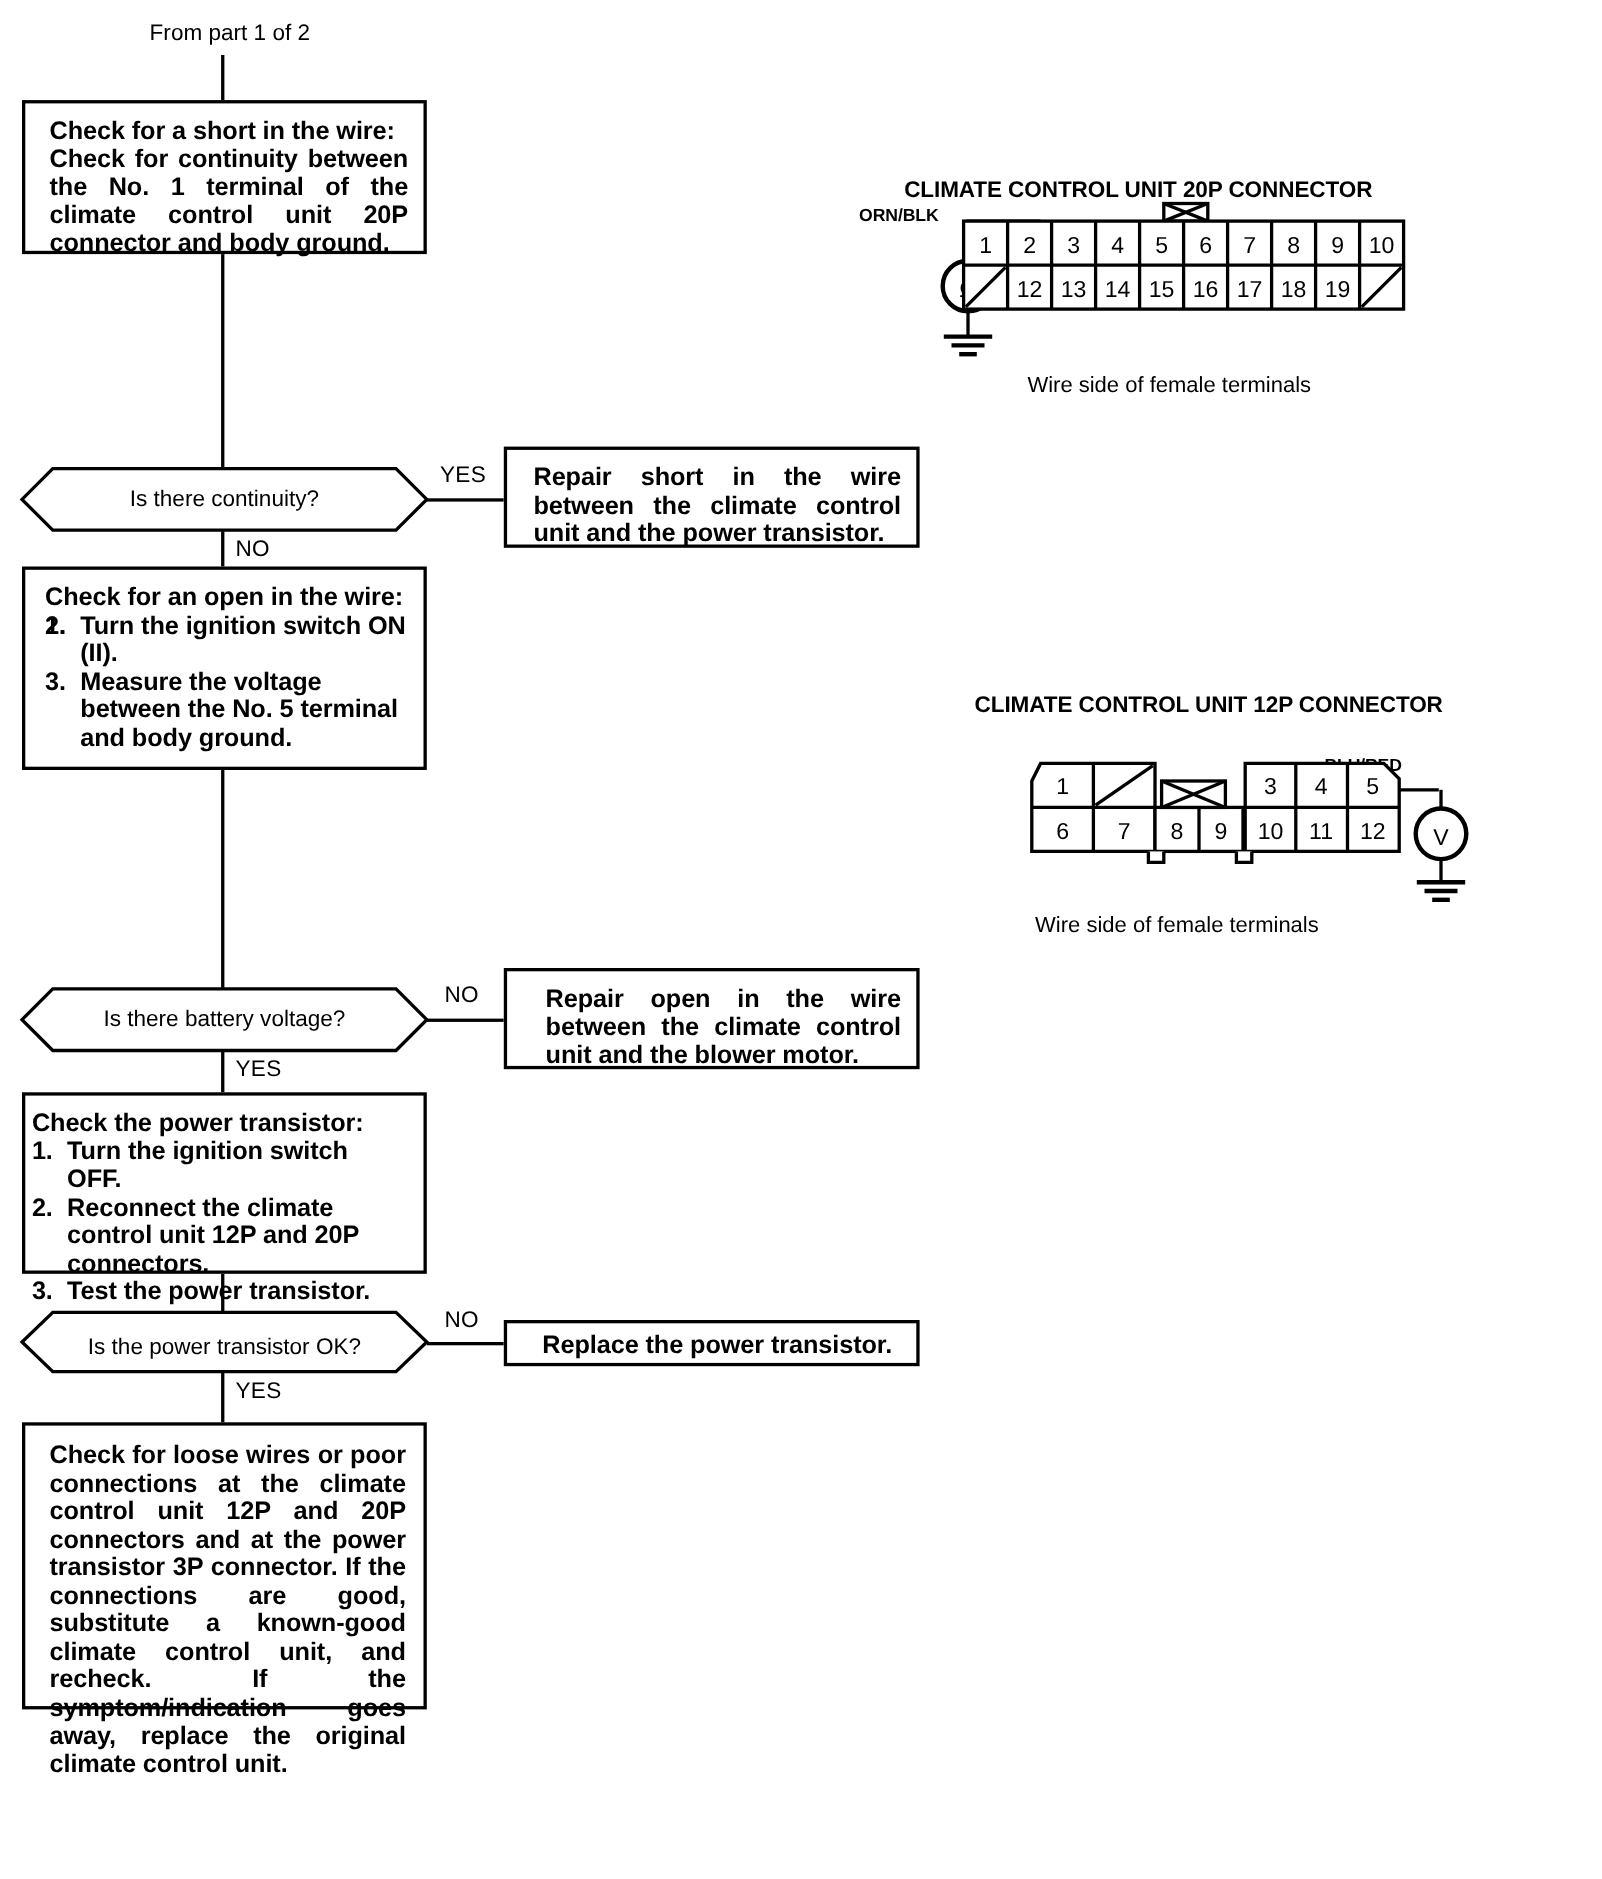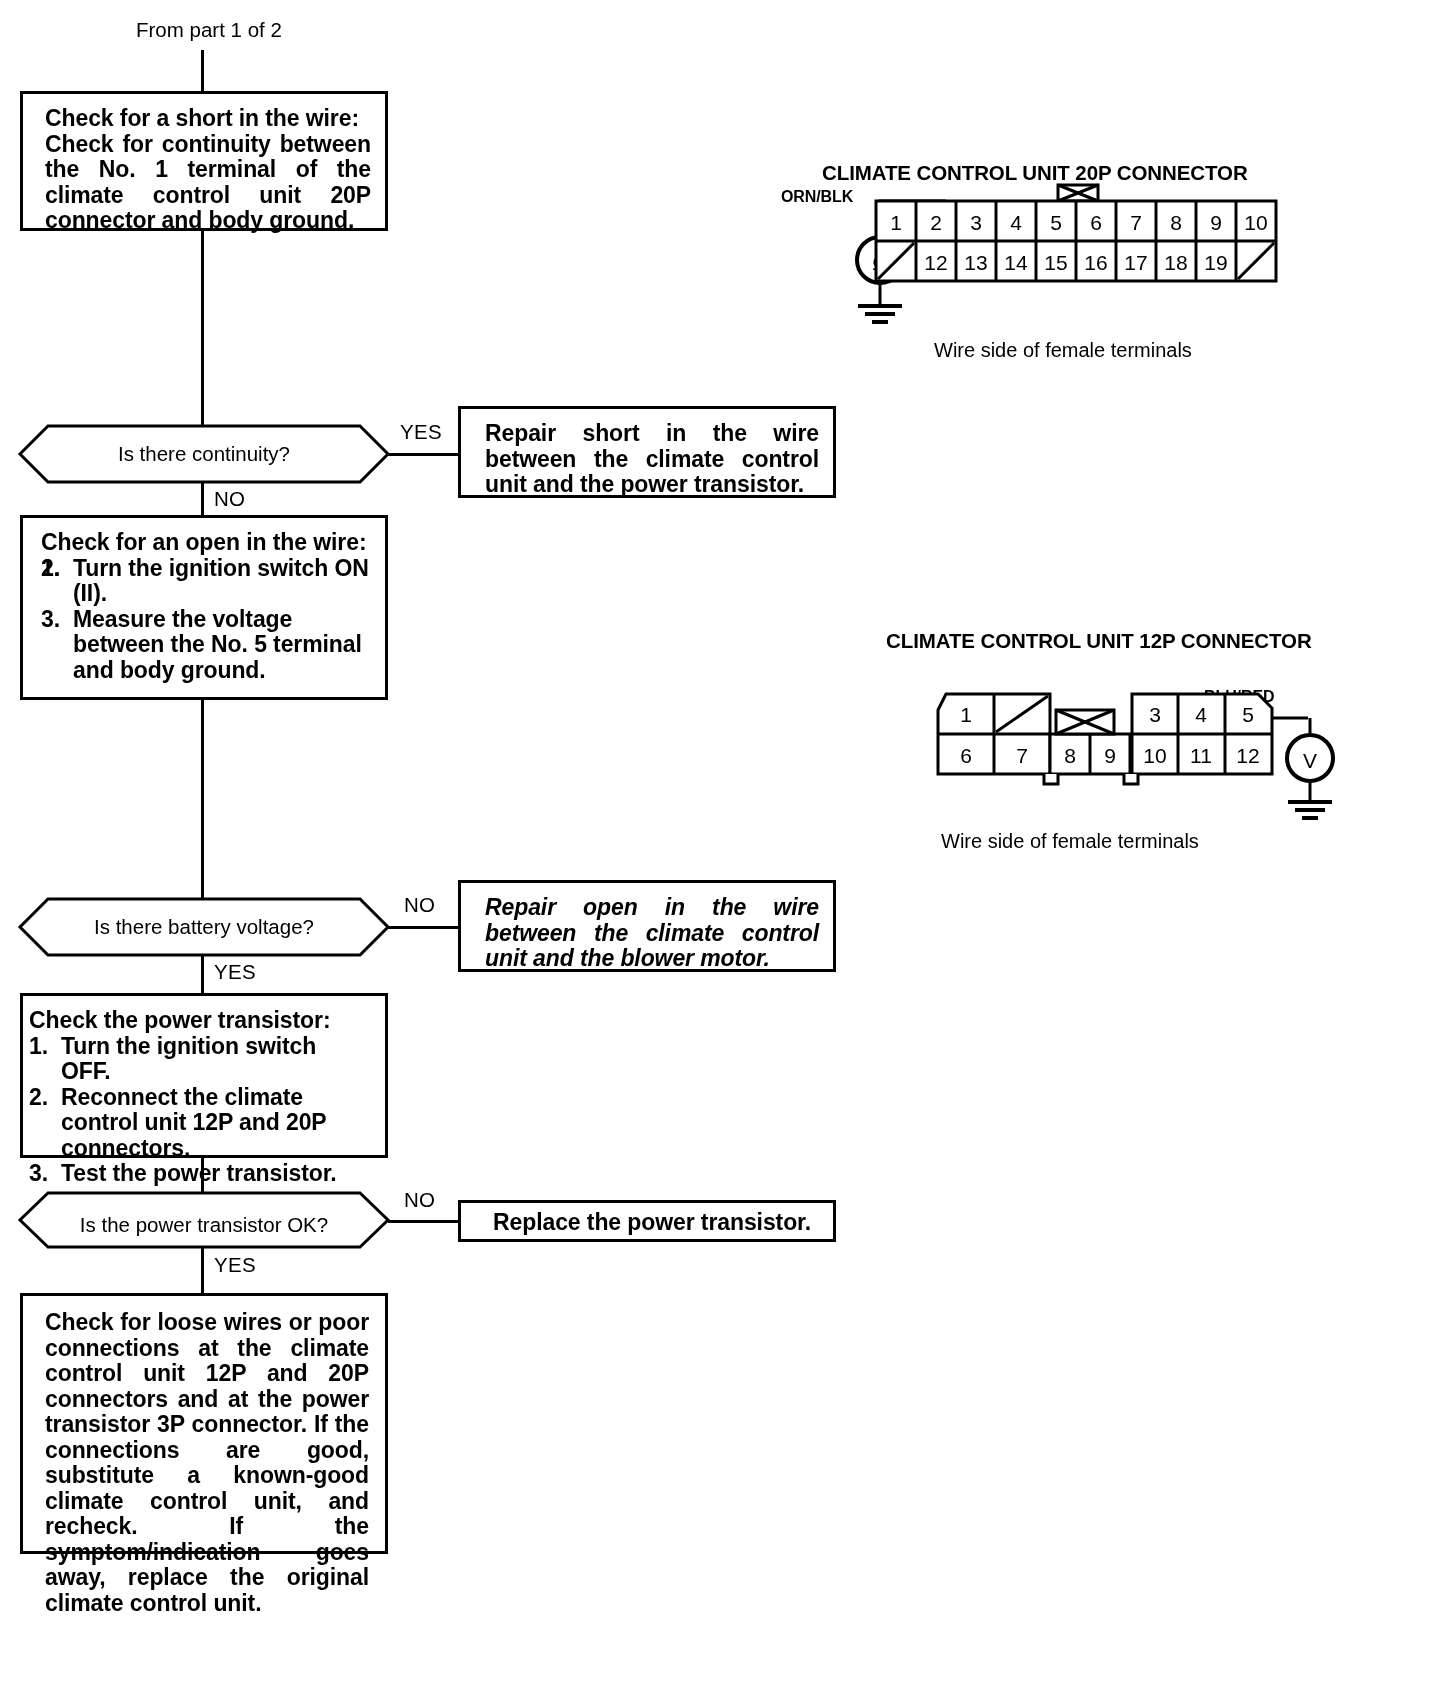--- a/index.html
+++ b/index.html
@@ -180,21 +180,21 @@
     <div class="hexlabel">Is there battery voltage?</div>
   </div>
 
   <div class="hline" style="left:388px;top:926px;width:70px;"></div>
   <div class="branch" style="left:404px;top:893px;">NO</div>
 
   <div class="vline" style="left:201px;top:956px;height:38px;"></div>
   <div class="branch" style="left:214px;top:960px;">YES</div>
 
   <div class="pbox" style="left:458px;top:880px;width:378px;height:92px;">
-    <div class="inner" style="padding-left:24px;font-style:italic;">
+    <div class="inner" style="padding-left:35px;">
       <span class="body just">Repair open in the wire between the climate control unit and the blower motor.</span>
     </div>
   </div>
 
   <div class="pbox" style="left:20px;top:993px;width:368px;height:165px;">
     <div class="inner" style="padding-left:6px;">
       <span class="head">Check the power transistor:</span>
       <ul class="nlist">
         <li>
           <span class="num">1.</span>

